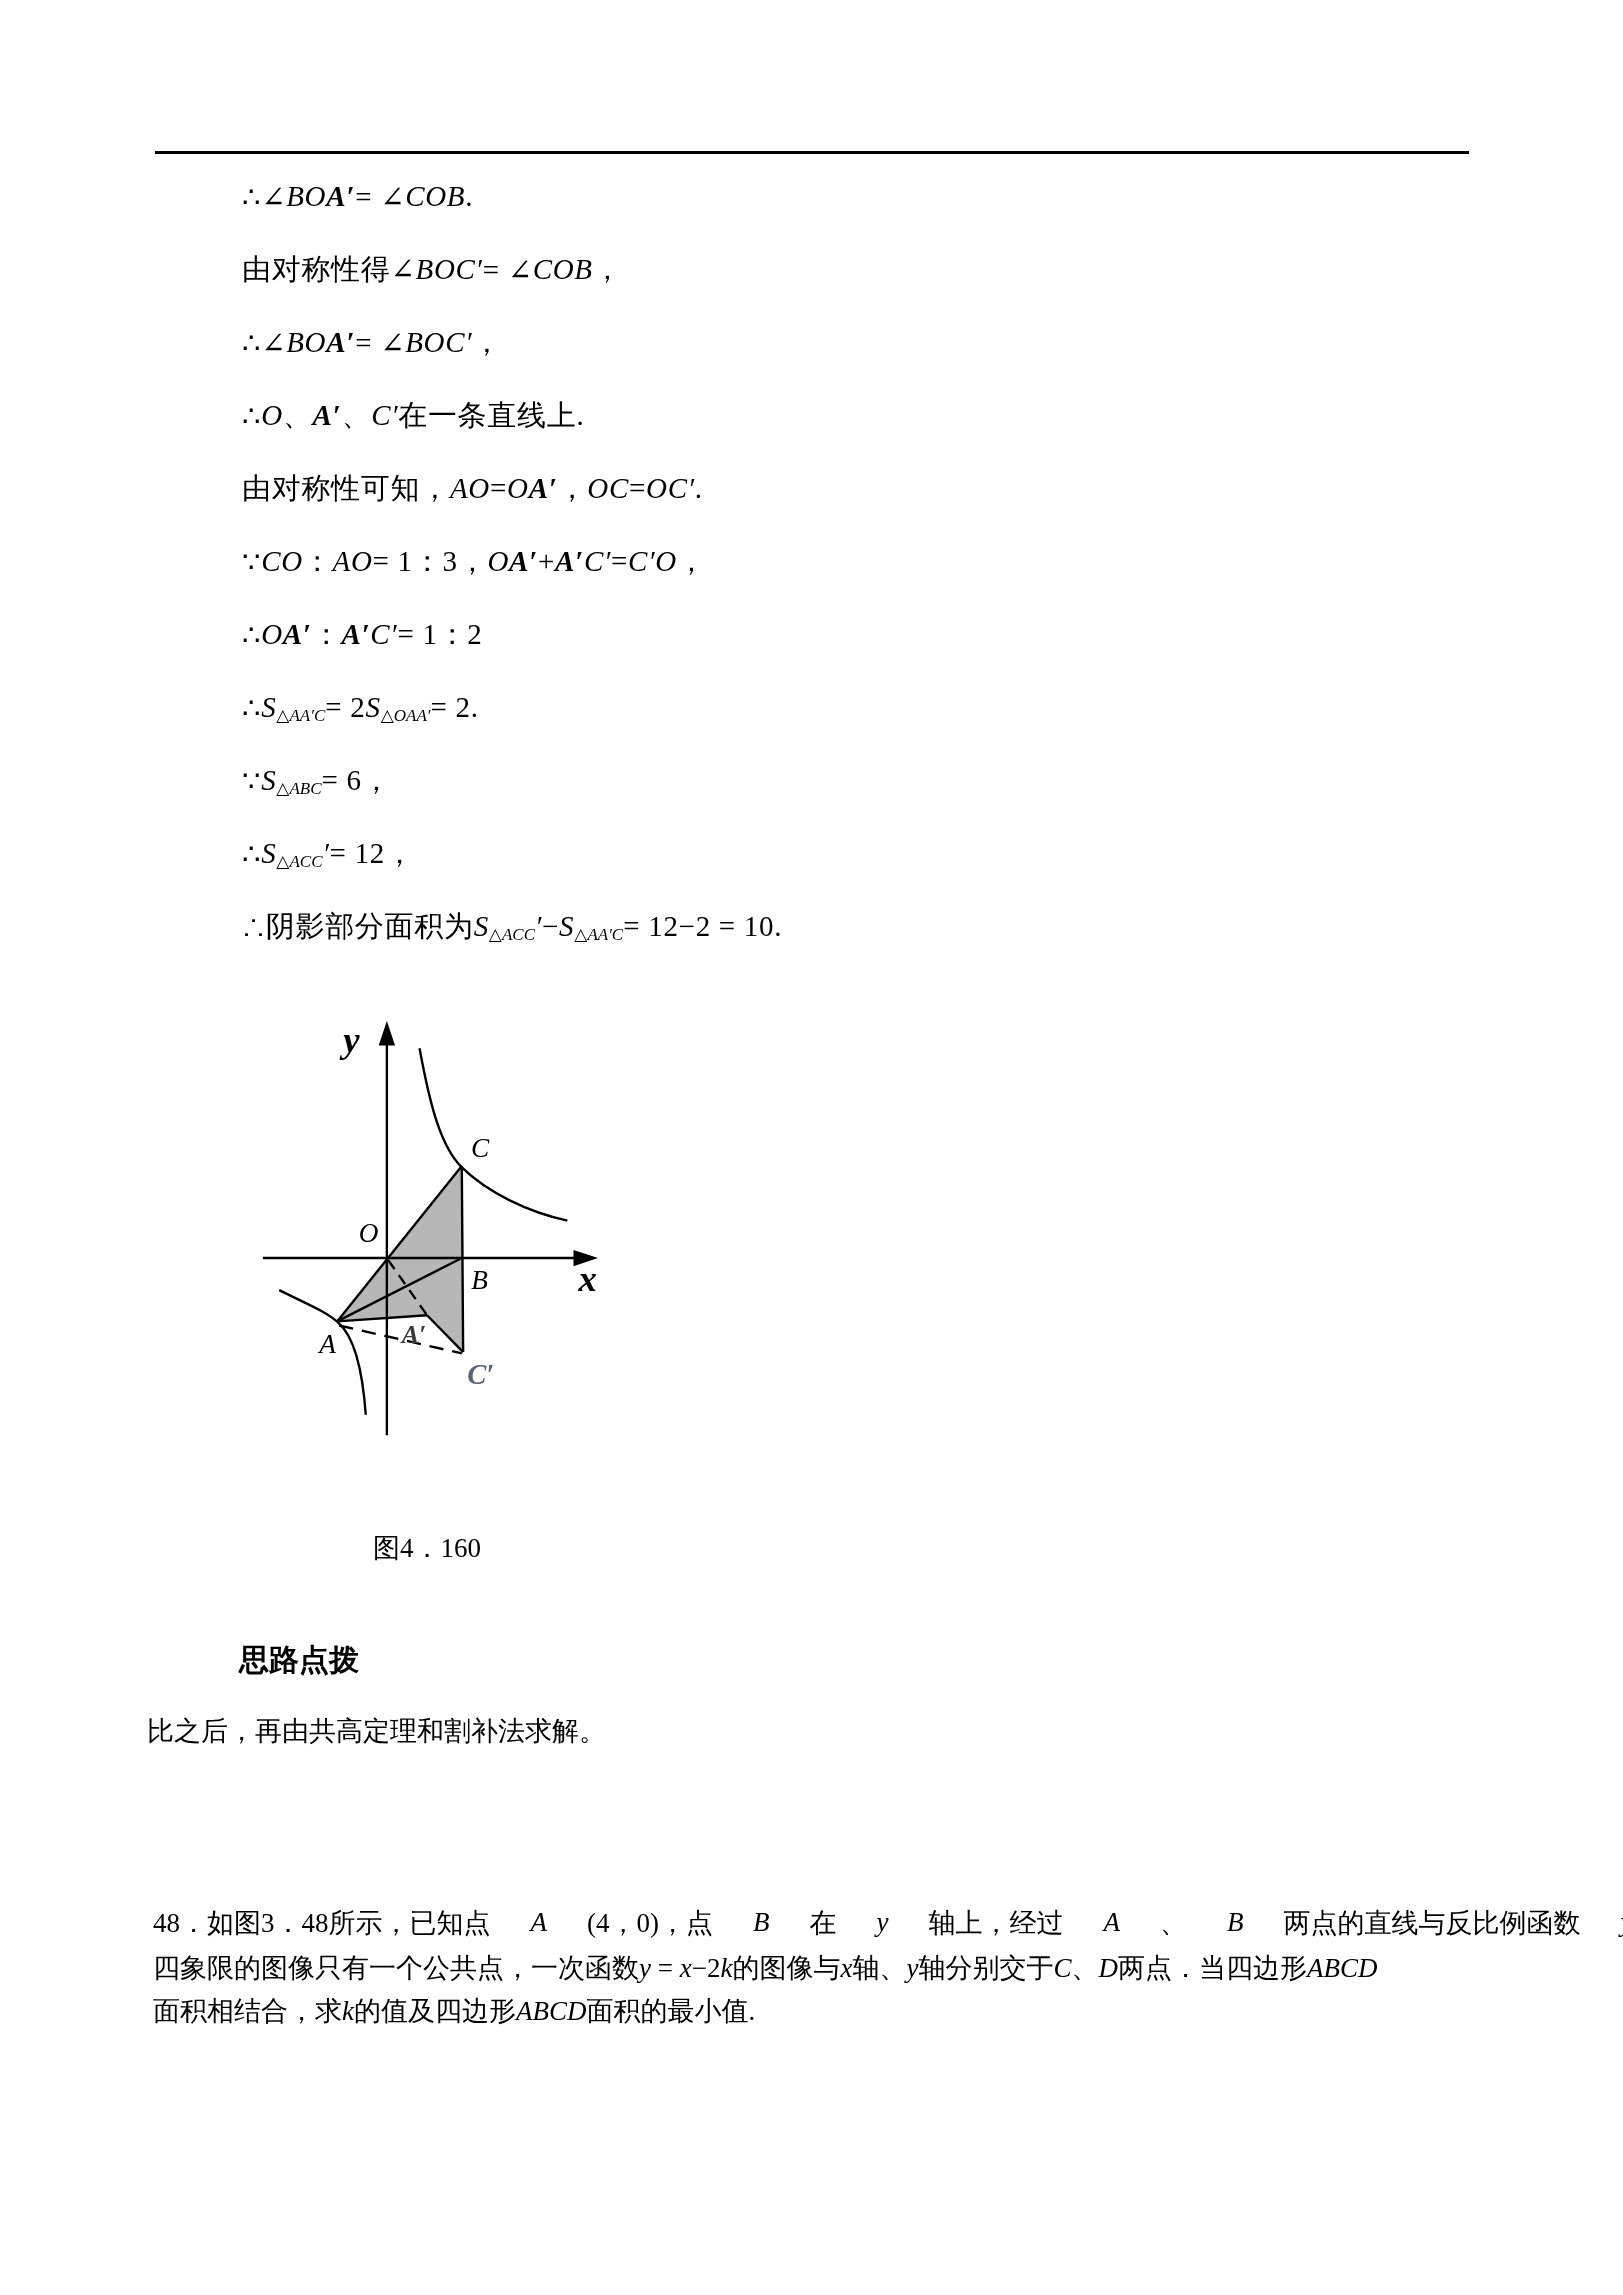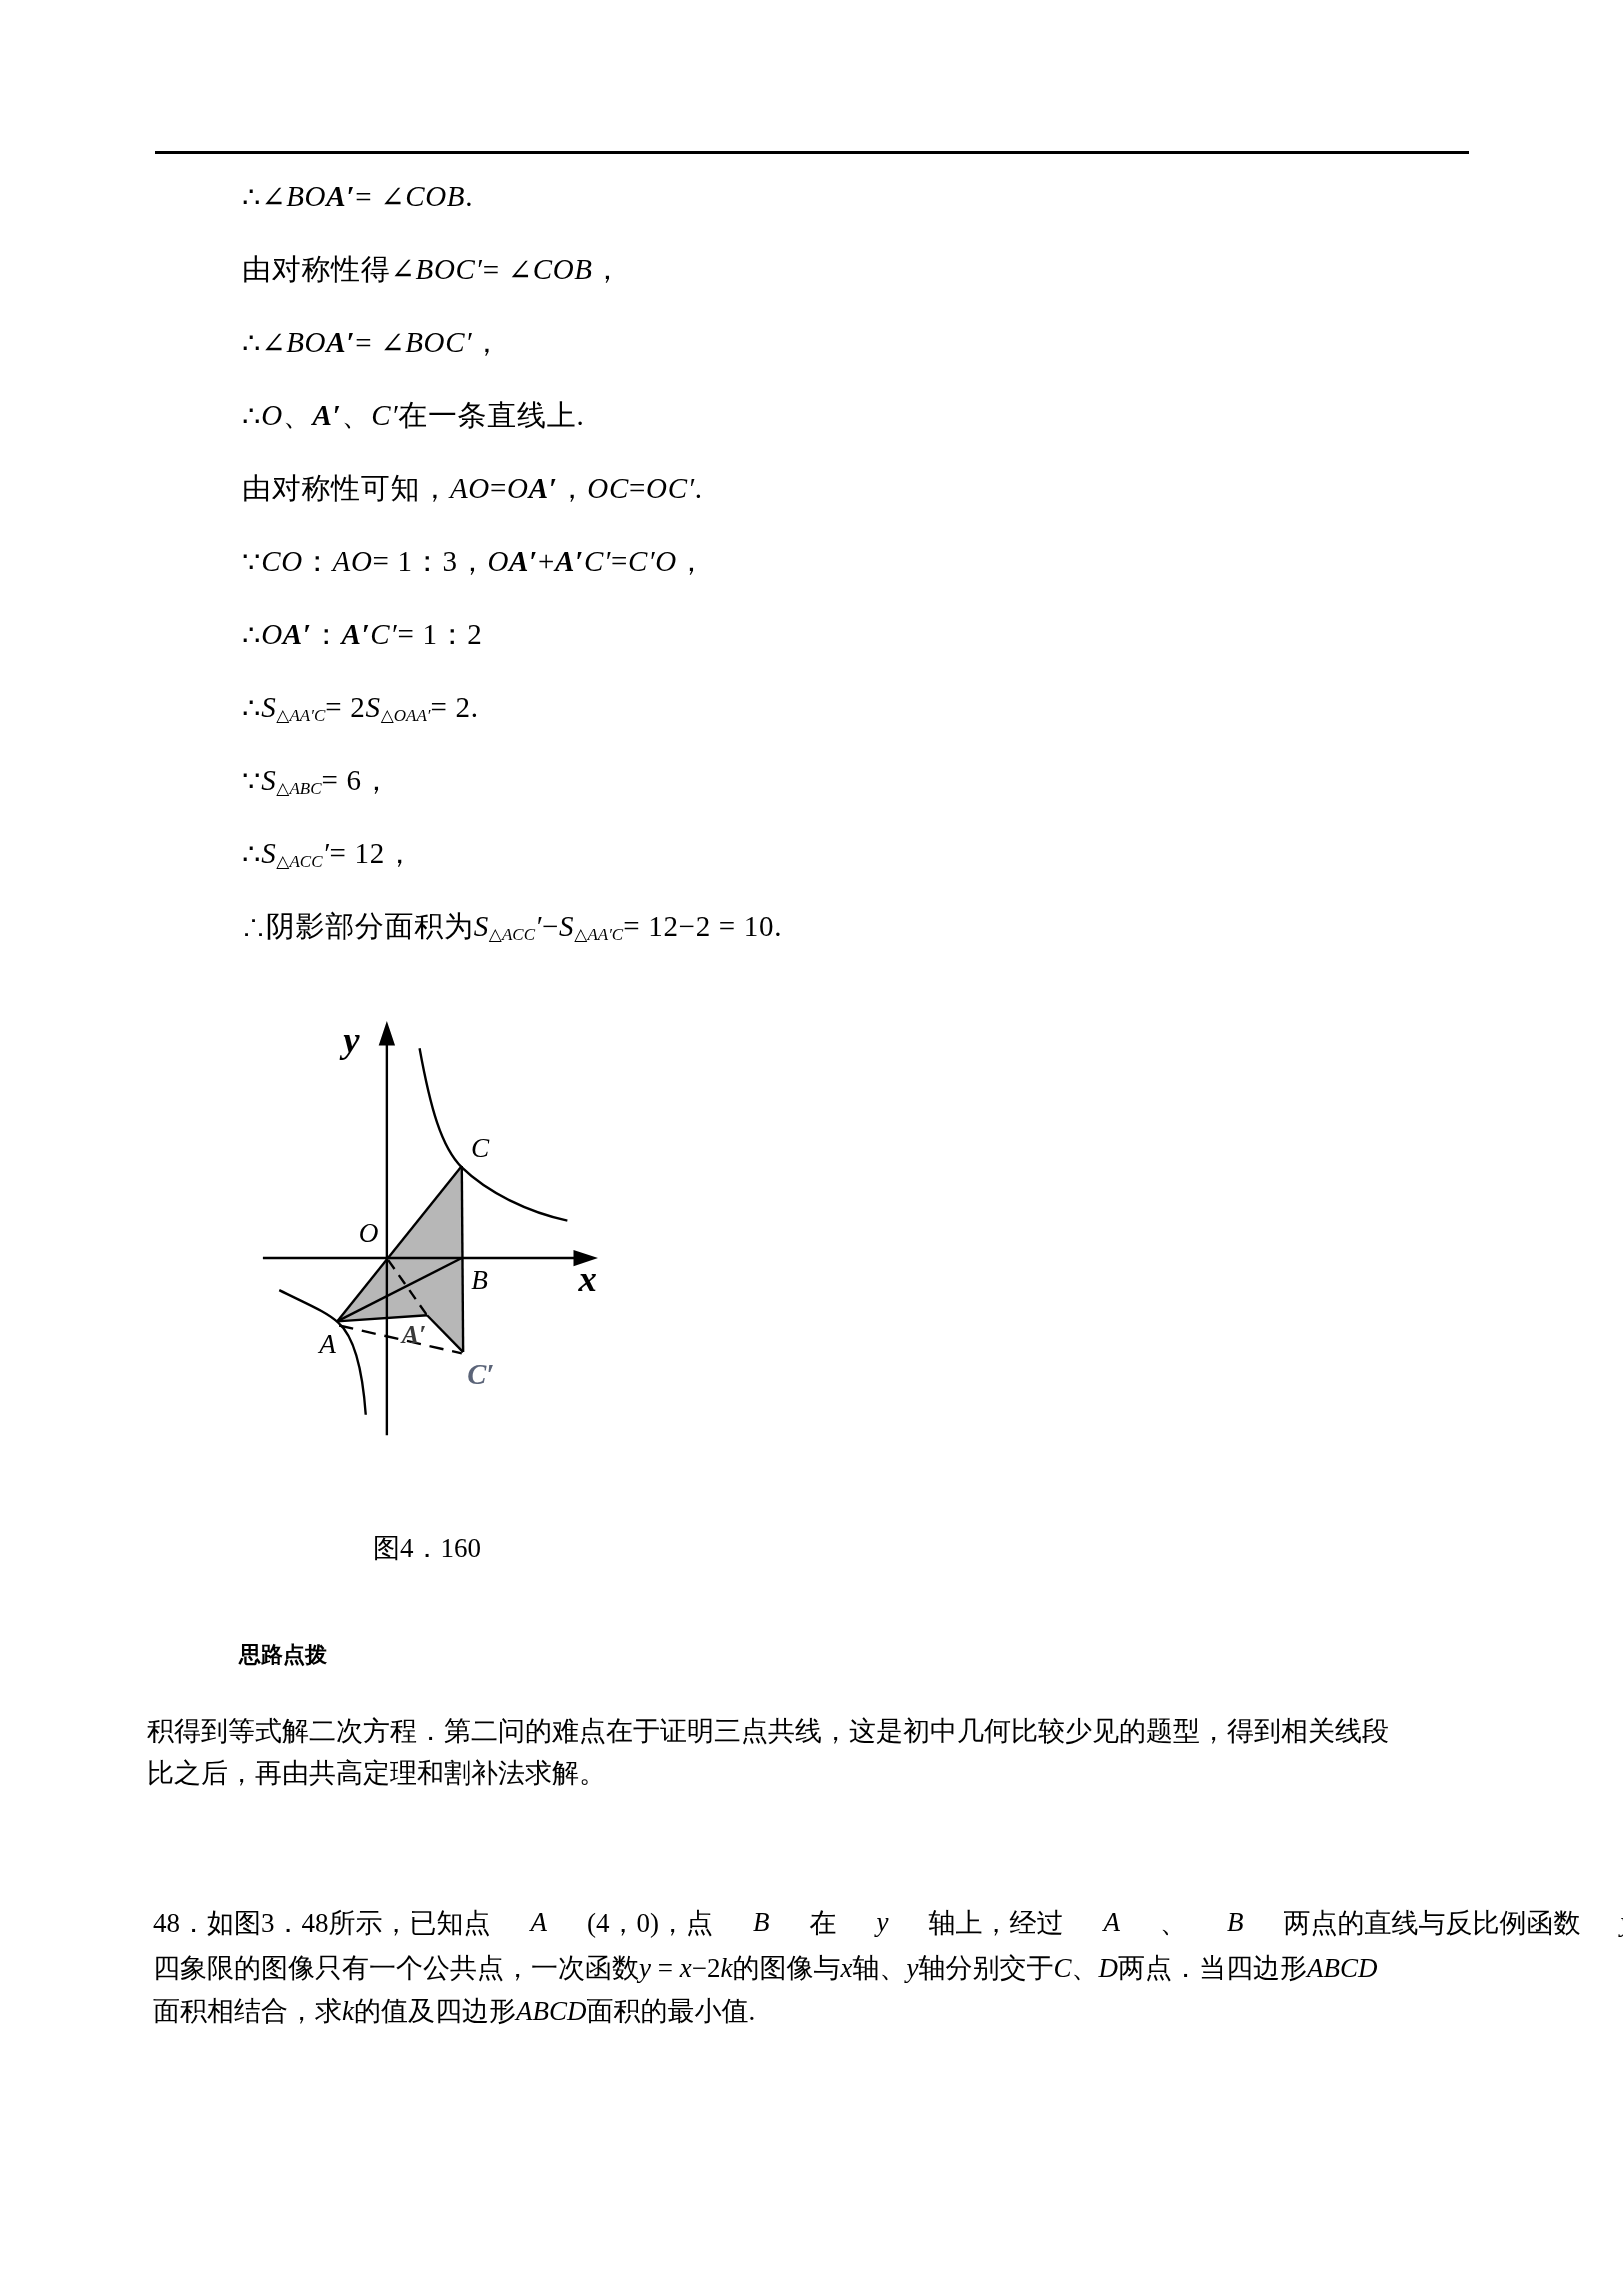--- a/index.html
+++ b/index.html
@@ -21,21 +21,21 @@
     font-size:29px;white-space:nowrap;letter-spacing:0.7px;
   }
   .seg-n{font-style:normal;}
   .seg-i{font-style:italic;}
   .seg-bi{font-style:italic;font-weight:bold;}
   .seg-sub{font-style:italic;font-size:17px;vertical-align:-8.2px;position:relative;top:8.2px;letter-spacing:0;}
   
   .figure-svg{position:absolute;left:252px;top:999px;}
   .fig-caption{position:absolute;left:330px;top:1530px;font-size:27px;white-space:nowrap;margin-left:43px;}
   
-  .tips-heading{position:absolute;left:239px;top:1640px;font-size:22px;font-weight:bold;white-space:nowrap;}
+  .tips-heading{position:absolute;left:239px;top:1640px;font-size:30px;font-weight:bold;white-space:nowrap;}
   .tips-para{position:absolute;left:147px;top:1710px;width:1336px;}
   .tips-line{height:42px;line-height:42px;font-size:27px;white-space:nowrap;}
   .tips-line.indent{padding-left:92px;}
   
   .prob-line{position:absolute;left:153px;font-size:27px;white-space:nowrap;}
   #prob-line-1{top:1878px;height:89px;display:flex;align-items:center;gap:40px;}
   #prob-line-2{top:1947px;line-height:42px;}
   #prob-line-3{top:1990px;line-height:42px;}
   .frac{
     display:inline-flex;flex-direction:column;align-items:center;
@@ -183,21 +183,20 @@
     <text x="481" y="1984" text-anchor="middle" font-size="40" font-style="italic">A</text>
     <text x="608" y="1969" text-anchor="middle" font-size="38" font-style="italic" font-weight="bold" fill="#3a3a3a">A′</text>
     <text x="706" y="2030" text-anchor="middle" font-size="42" font-style="italic" font-weight="bold" fill="#5b6478">C′</text>
   </svg>
 
   <div class="fig-caption">图4．160</div>
 
   <div class="tips-heading">思路点拨</div>
 
   <div class="tips-para">
-    <div class="tips-line">积得到等式解二次方程．第二问的难点在于证明三点共线，这是初中几何比较少见的题型，得到相关线段</div>
     <div class="tips-line">比之后，再由共高定理和割补法求解。</div>
   </div>
 
   <div class="prob-line" id="prob-line-1">
       <span class="seg-n">48．如图3．48所示，已知点</span>
       <span class="seg-i">A</span>
       <span class="seg-n">(4，0)，点</span>
       <span class="seg-i">B</span>
       <span class="seg-n">在</span>
       <span class="seg-i">y</span>

